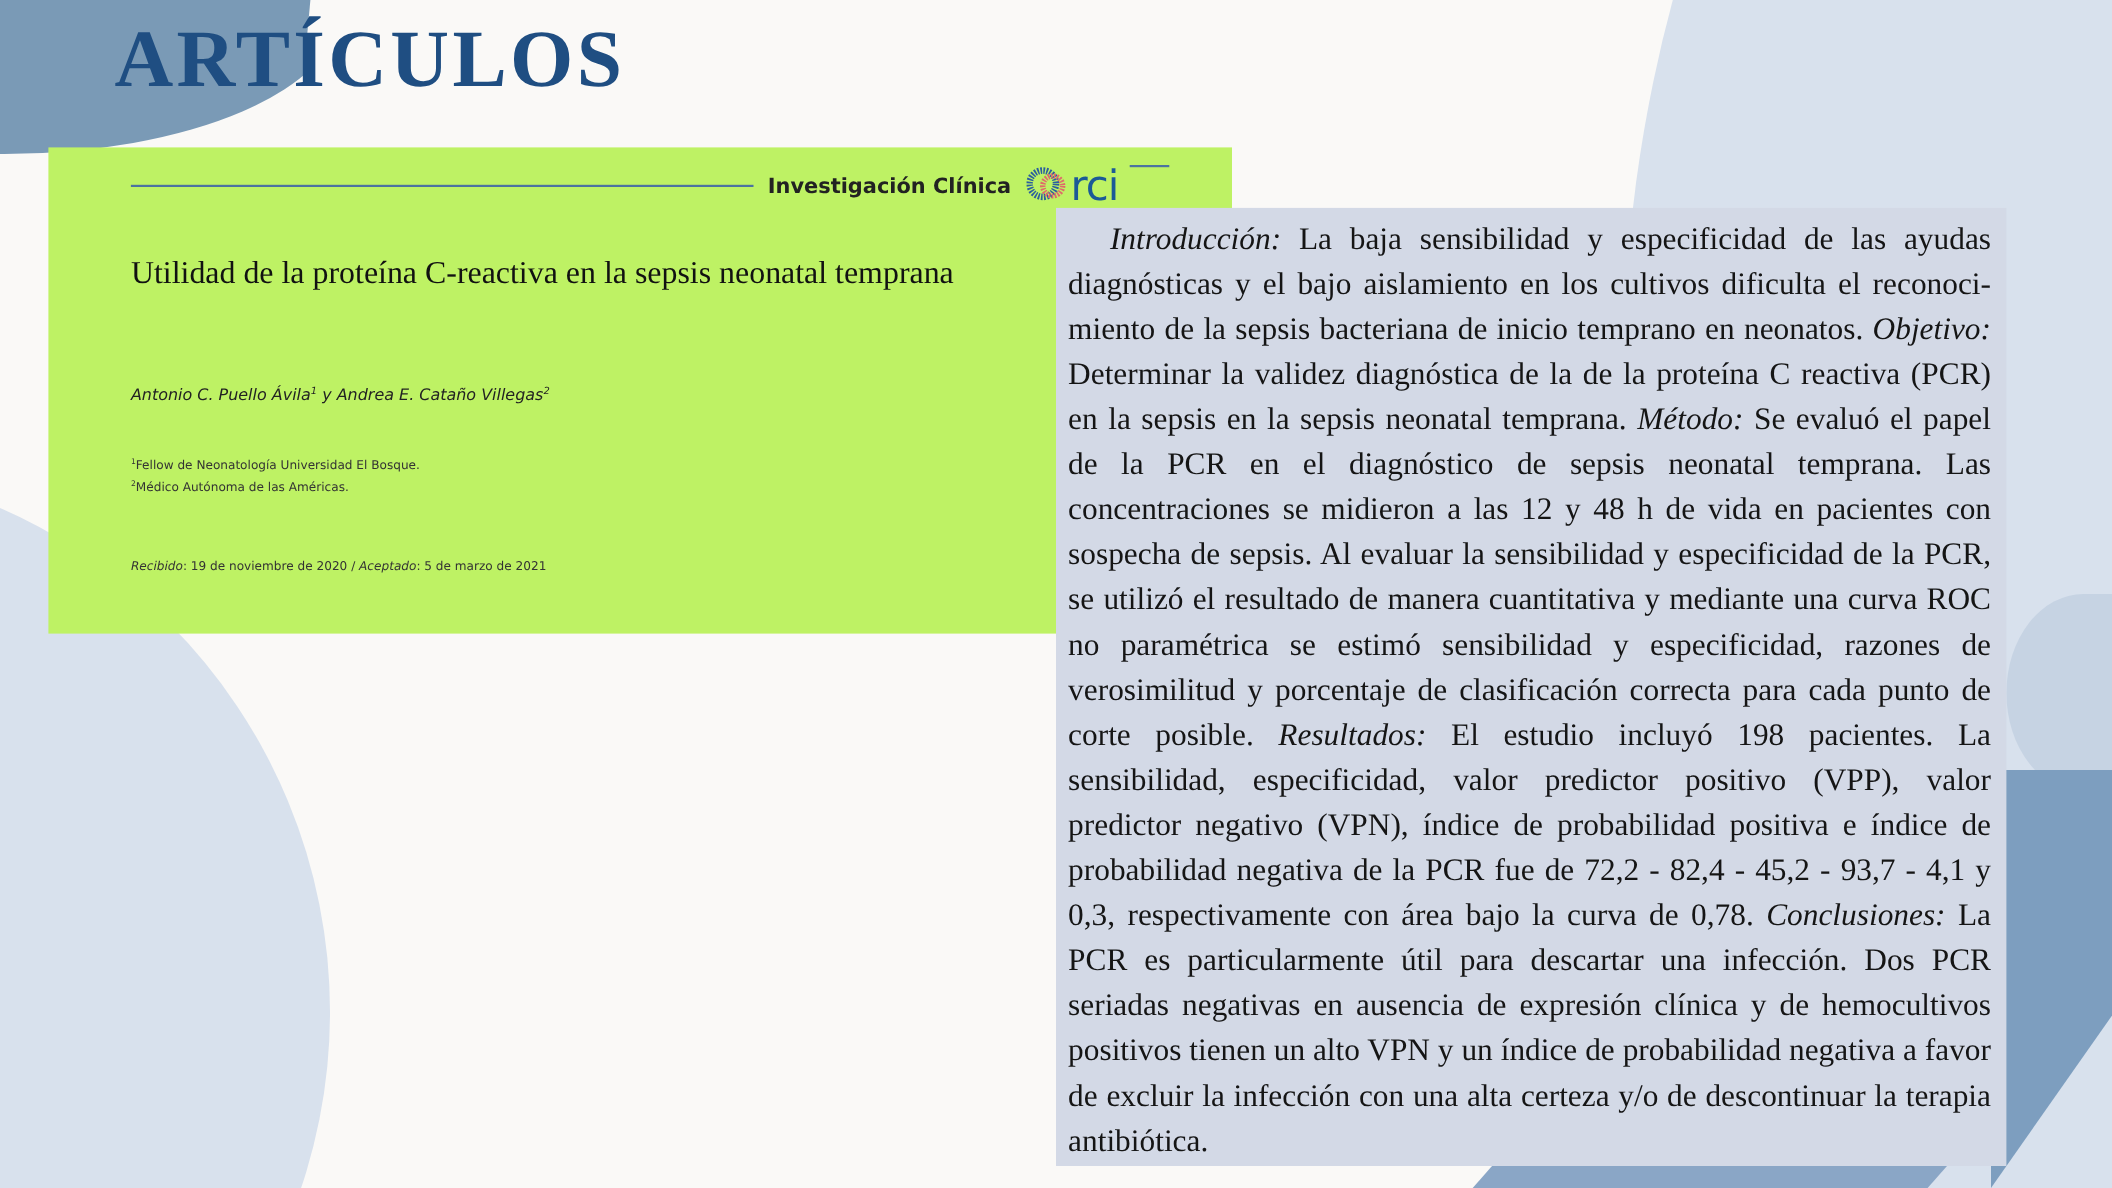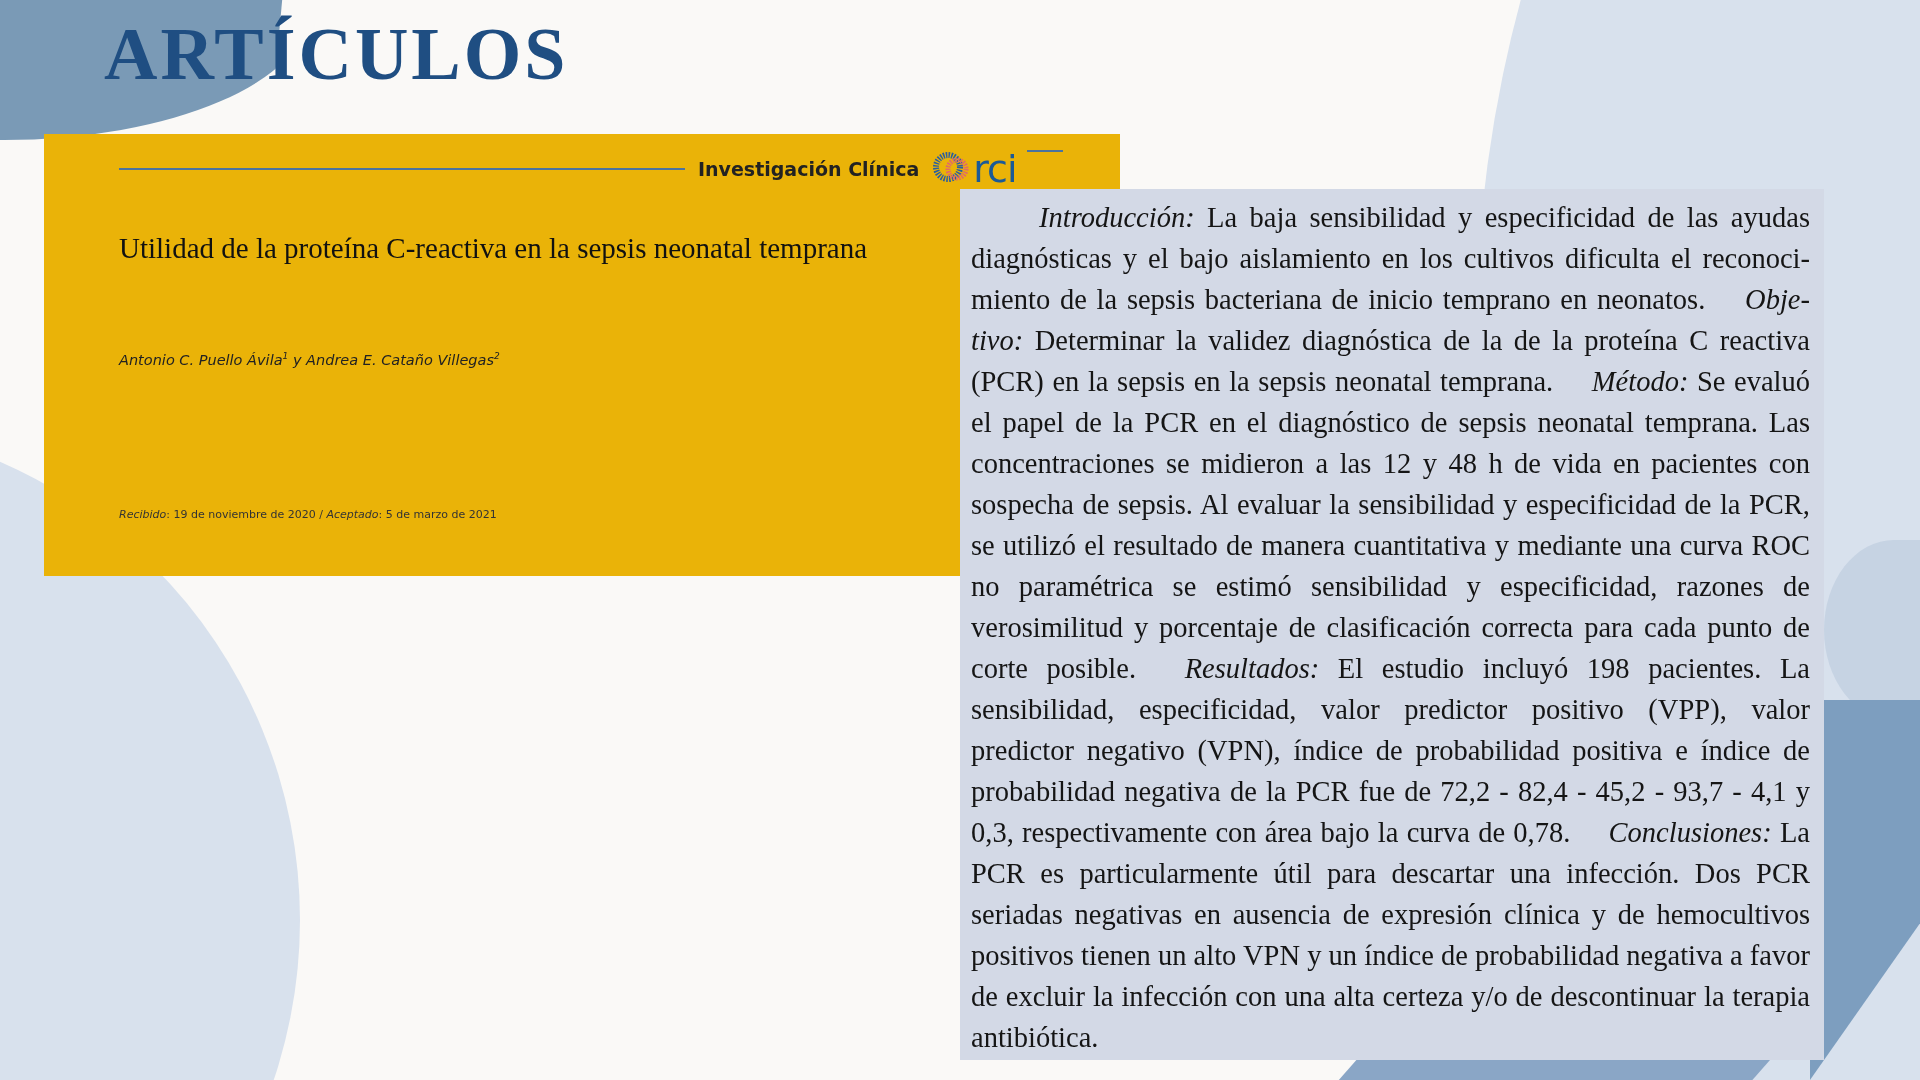--- a/index.html
+++ b/index.html
@@ -45,21 +45,21 @@
   .page-title {
     position: absolute; left: 104px; top: 14px;
     font-family: Liberation Serif, serif; font-weight: bold;
     font-size: 74px; letter-spacing: 3px; color: #1f4e82;
     margin: 0; line-height: 1.1;
   }
 
   
   .card {
     position: absolute; left: 44px; top: 134px; width: 1076px; height: 442px;
-    background: #eab308;
+    background: #bef264;
   }
   .journal-bar {
     position: absolute; left: 75px; top: 20px; width: 990px; height: 30px;
     display: flex; align-items: center;
   }
   .journal-rule {
     flex: 0 0 566px; height: 2px; background: #4b73a0;
   }
   .journal-name {
     margin-left: 13px; font-family: "DejaVu Sans", sans-serif;
@@ -107,21 +107,21 @@
   .abstract {
     position: absolute; left: 960px; top: 189px; width: 864px; height: 871px;
     background: #d3d9e6; box-sizing: border-box;
     padding: 8px 14px 0 11px;
   }
   .abstract p {
     margin: 0; font-family: "Liberation Serif", serif; font-size: 28.5px;
     line-height: 41px; color: #151515; text-align: justify; text-indent: 38px;
     hyphens: manual;
   }
-  .abstract i { font-style: italic; margin-left: 30px; }
+  .abstract i { font-style: italic; }
 </style>
 </head>
 <body>
 
 <div class="bg bg-left-circle"></div>
 <div class="bg bg-right-circle"></div>
 <div class="bg bg-right-mid"></div>
 <div class="bg bg-right-dark"></div>
 <div class="bg bg-bottom-para"></div>
 <div class="bg bg-topleft"></div>
@@ -141,20 +141,24 @@
       <span class="logo-rule"></span>
     </span>
   </div>
 
   <h2 class="art-title">Utilidad de la proteína C-reactiva en la sepsis neonatal temprana</h2>
 
   <div class="authors">
     <span>Antonio C. Puello Ávila</span><sup>1</sup><span> y </span><span>Andrea E. Cataño Villegas</span><sup>2</sup>
   </div>
 
+  <div class="affils">
+    <div><sup>1</sup><span>Fellow de Neonatología Universidad El Bosque.</span></div>
+    <div><sup>2</sup><span>Médico Autónoma de las Américas.</span></div>
+  </div>
 
 
   <div class="dates">
     <i>Recibido</i>: <span>19 de noviembre de 2020</span> / <i>Aceptado</i>: <span>5 de marzo de 2021</span>
   </div>
 </div>
 
 <div class="abstract">
   <p><i>Introducción:</i><span> La baja sensibilidad y especificidad de las ayudas diagnósticas y el bajo aislamiento en los cultivos dificulta el reconoci­miento de la sepsis bacteriana de inicio temprano en neonatos. </span><i>Obje­tivo:</i><span> Determinar la validez diagnóstica de la de la proteína C reactiva (PCR) en la sepsis en la sepsis neonatal temprana. </span><i>Método:</i><span> Se evaluó el papel de la PCR en el diagnóstico de sepsis neonatal temprana. Las concentraciones se midieron a las 12 y 48 h de vida en pacientes con sospecha de sepsis. Al evaluar la sensibilidad y especificidad de la PCR, se utilizó el resultado de manera cuantitativa y mediante una curva ROC no paramétrica se estimó sensibilidad y especificidad, ra­zones de verosimilitud y porcentaje de clasificación correcta para cada punto de corte posible. </span><i>Resultados:</i><span> El estudio incluyó 198 pacientes. La sensibilidad, especificidad, valor predictor positivo (VPP), valor predictor negativo (VPN), índice de probabilidad positiva e índice de probabilidad negativa de la PCR fue de 72,2 - 82,4 - 45,2 - 93,7 - 4,1 y 0,3, respectivamente con área bajo la curva de 0,78. </span><i>Conclusiones:</i><span> La PCR es particularmente útil para descartar una infección. Dos PCR seriadas negativas en ausencia de expresión clínica y de hemocultivos positivos tienen un alto VPN y un índice de probabilidad negativa a favor de excluir la infección con una alta certeza y/o de descontinuar la terapia antibiótica.</span></p>
 </div>

